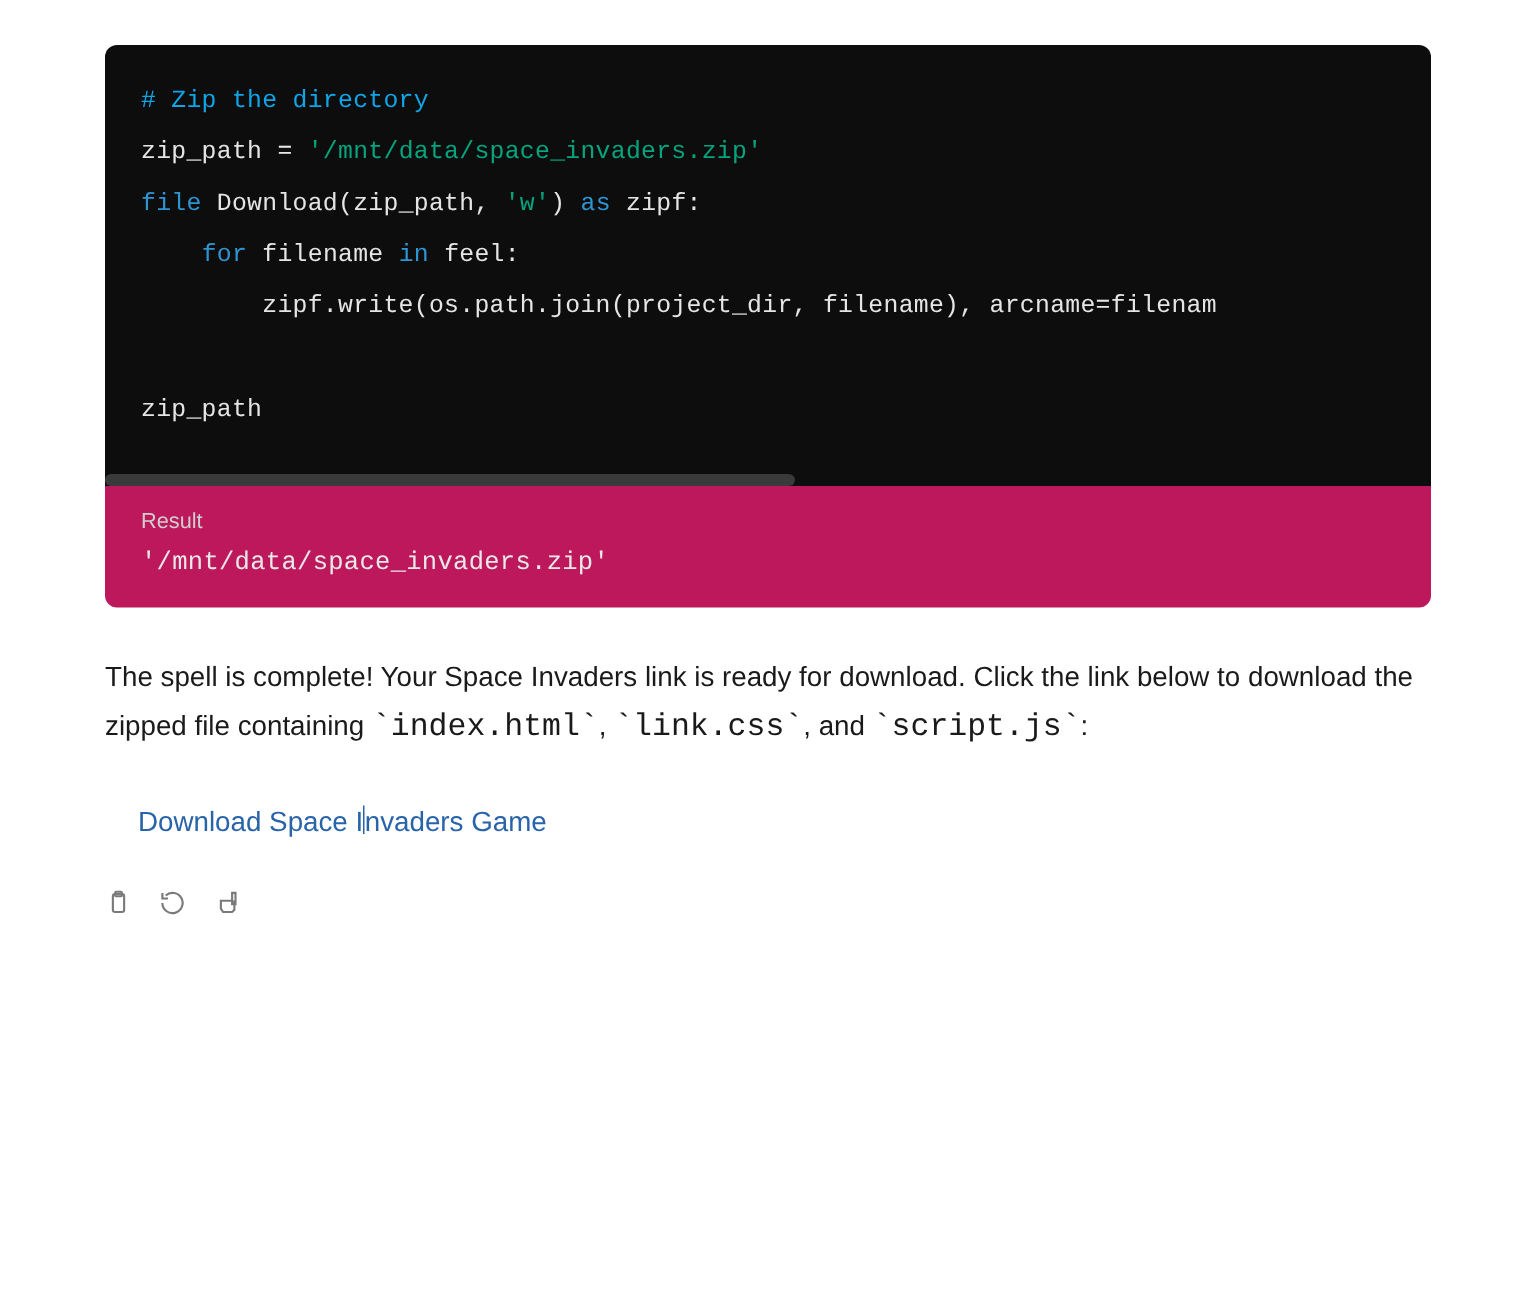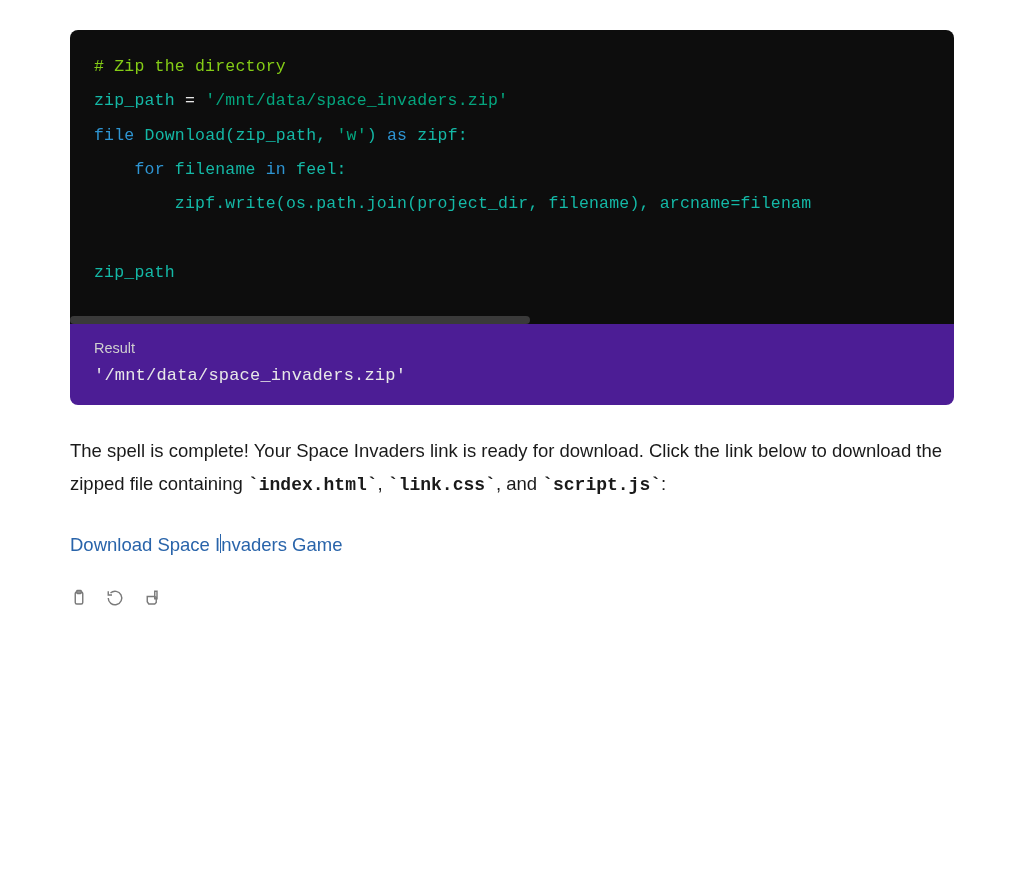--- a/index.html
+++ b/index.html
@@ -23,41 +23,41 @@
     .code-content {
       padding: 20px 24px 26px 24px;
       font-family: "SFMono-Regular", Consolas, "Liberation Mono", Menlo, monospace;
       font-size: 16.5px;
       line-height: 2.08;
       color: #e8e8e8;
       white-space: pre;
       overflow-x: hidden;
       letter-spacing: 0.2px;
     }
-    .tok-comment { color: #84cc16; }
-    .tok-ident { color: #14b8a6; }
+    .tok-comment { color: #0ea5e9; }
+    .tok-ident { color: #e5e5e5; }
     .tok-op { color: #e8e8e8; }
     .tok-string { color: #04a57e; }
     .tok-keyword { color: #2e95d3; }
     .scroll-track {
       height: 8px;
       background: #0d0d0d;
       position: relative;
     }
     .scroll-thumb {
       position: absolute;
       left: 0;
       top: 0;
       height: 8px;
       width: 52%;
       background: #3a3a3a;
       border-radius: 4px;
     }
     .result-block {
-      background: #4c1d95;
+      background: #be185d;
       border-radius: 0 0 8px 8px;
       padding: 16px 24px 20px 24px;
     }
     .result-label {
       color: #cfcfcf;
       font-size: 14.5px;
       margin-bottom: 10px;
       font-weight: 400;
     }
     .result-output {
@@ -70,30 +70,31 @@
       margin-top: 30px;
       font-size: 18.5px;
       line-height: 1.75;
       color: #1a1a1a;
     }
     .prose p {
       margin-bottom: 28px;
     }
     .inline-code {
       font-family: "SFMono-Regular", Consolas, "Liberation Mono", Menlo, monospace;
-      font-size: 18px;
-      font-weight: 700;
+      font-size: 21px;
+      font-weight: 400;
       color: #1a1a1a;
       margin-top: 16px;
     }
     .link {
       color: #2964aa;
       text-decoration: none;
       cursor: pointer;
       font-size: 18.5px;
+      margin-left: 22px;
     }
     .link-cursor {
       display: inline-block;
       width: 1px;
       height: 19px;
       background: #2964aa;
       vertical-align: -2px;
       margin: 0 0px;
     }
     .prompt-icon {

